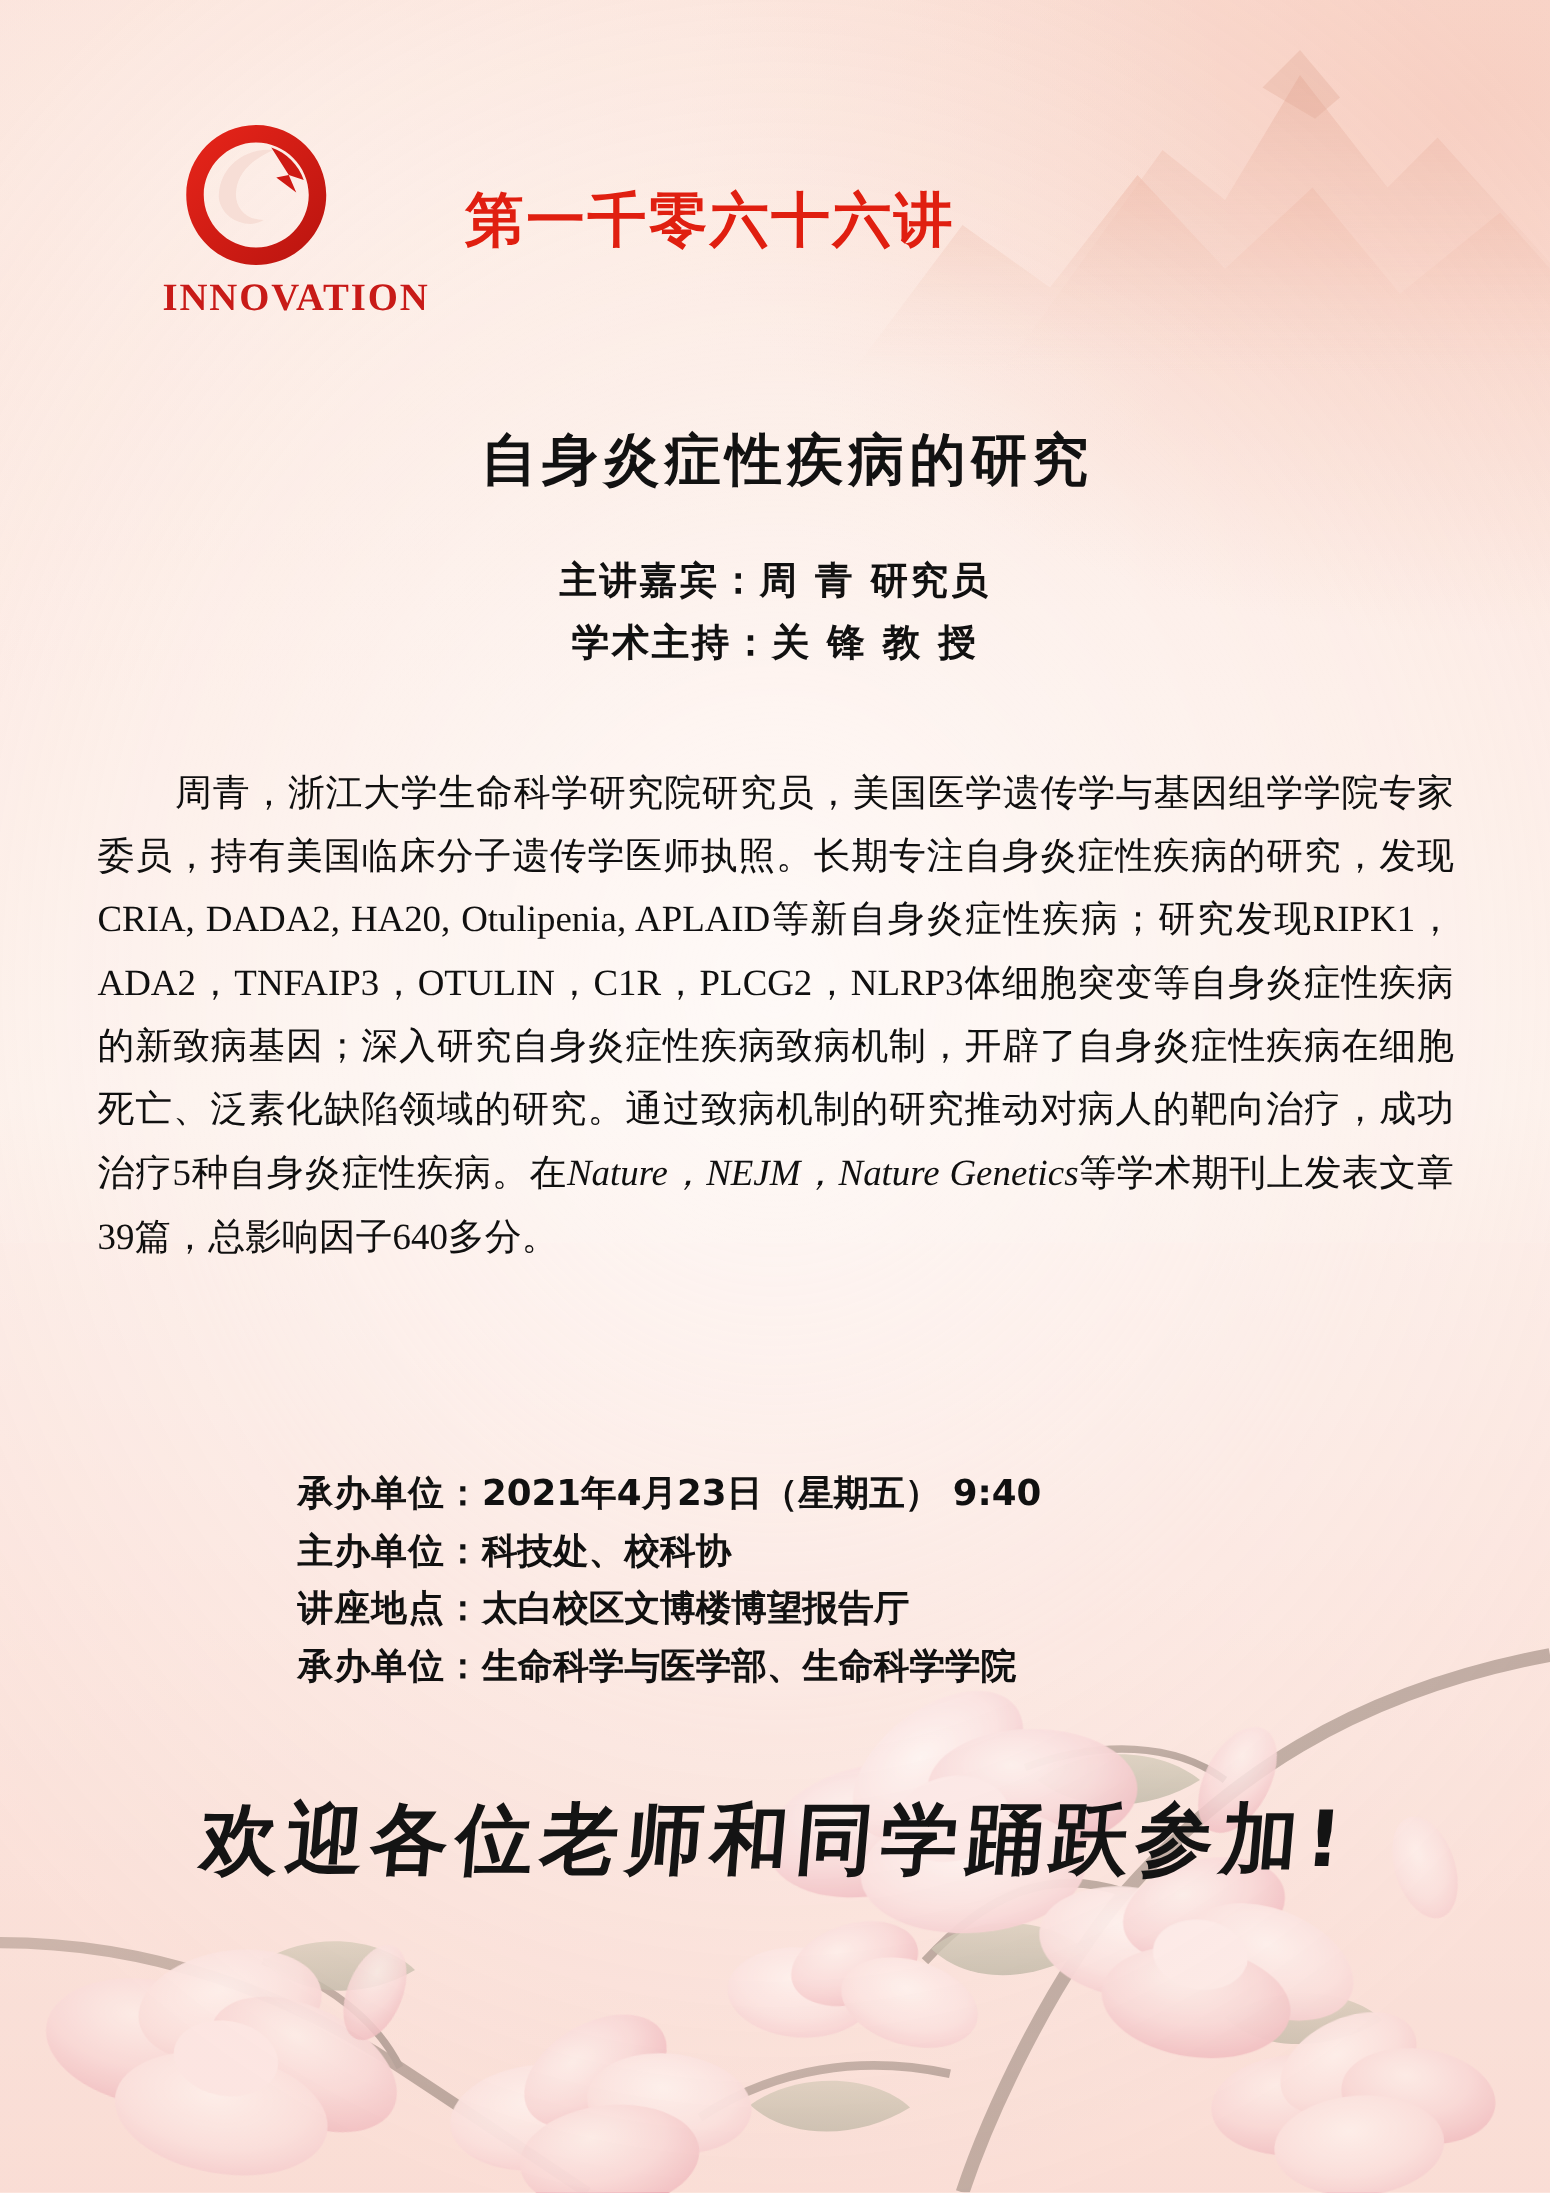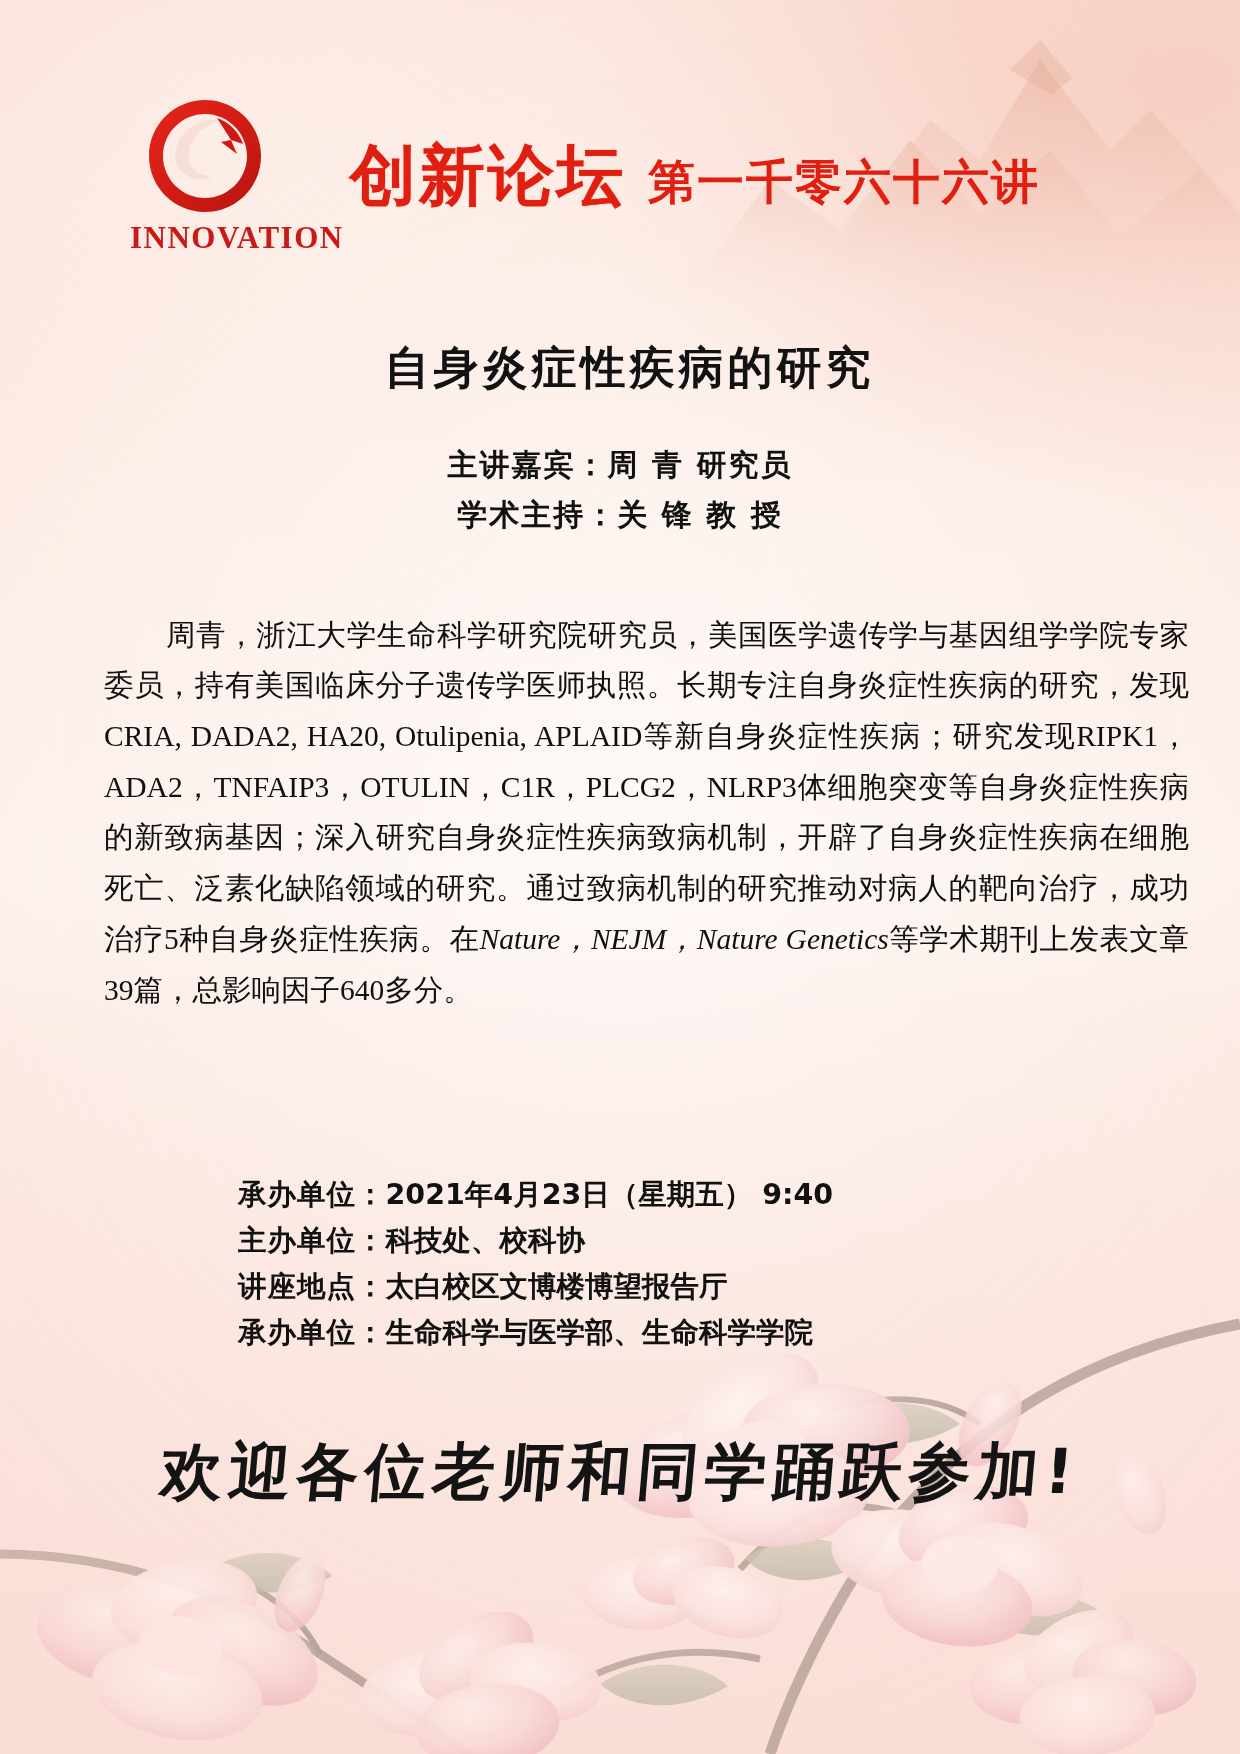--- a/index.html
+++ b/index.html
@@ -112,21 +112,20 @@
     left: 78px;
     width: 1085px;
     font-size: 29.5px;
     line-height: 1.72;
     color: #101010;
     text-align: justify;
     text-align-last: left;
     text-justify: inter-ideograph;
     text-indent: 62px;
     font-family: "Liberation Serif", "DejaVu Serif", serif;
-    margin-left: 26px;
   }
   .bio i { font-style: italic; }
 
   
   .info {
     position: absolute;
     top: 1172px;
     left: 238px;
     font-size: 28.5px;
     line-height: 1.62;
@@ -280,21 +279,20 @@
           <path d="M60,4 C29,4 4,29 4,60 C4,91 29,116 60,116 C91,116 116,91 116,60 C116,29 91,4 60,4 Z
                    M60,18 C83,18 102,37 102,60 C102,83 83,102 60,102 C37,102 18,83 18,60 C18,37 37,18 60,18 Z" fill="url(#lg)"></path>
           <path d="M36,40 C50,24 78,26 90,42 C78,36 60,36 48,46 C40,53 38,64 44,72 C34,66 30,50 36,40 Z" fill="#ffffff" opacity="0.0"></path>
           <path d="M30,62 C30,38 50,22 74,24 C60,30 46,40 44,56 C42,70 52,80 66,80 C54,88 32,80 30,62 Z" fill="#f7ded6"></path>
           <path d="M72,22 C84,26 94,36 98,48 L86,44 L92,58 L76,46 L86,44 Z" fill="#cf1a14"></path>
         </svg>
       </div>
       <div class="logo-text">INNOVATION</div>
     </div>
     <div class="title-block">
-      <span class="forum-title">创新论坛</span>
       <span class="forum-no">第一千零六十六讲</span>
     </div>
   </div>
 
   <div class="lecture-title">自身炎症性疾病的研究</div>
 
   <div class="speakers">
     <div>主讲嘉宾：周 青 研究员</div>
     <div>学术主持：关 锋 教  授</div>
   </div>

